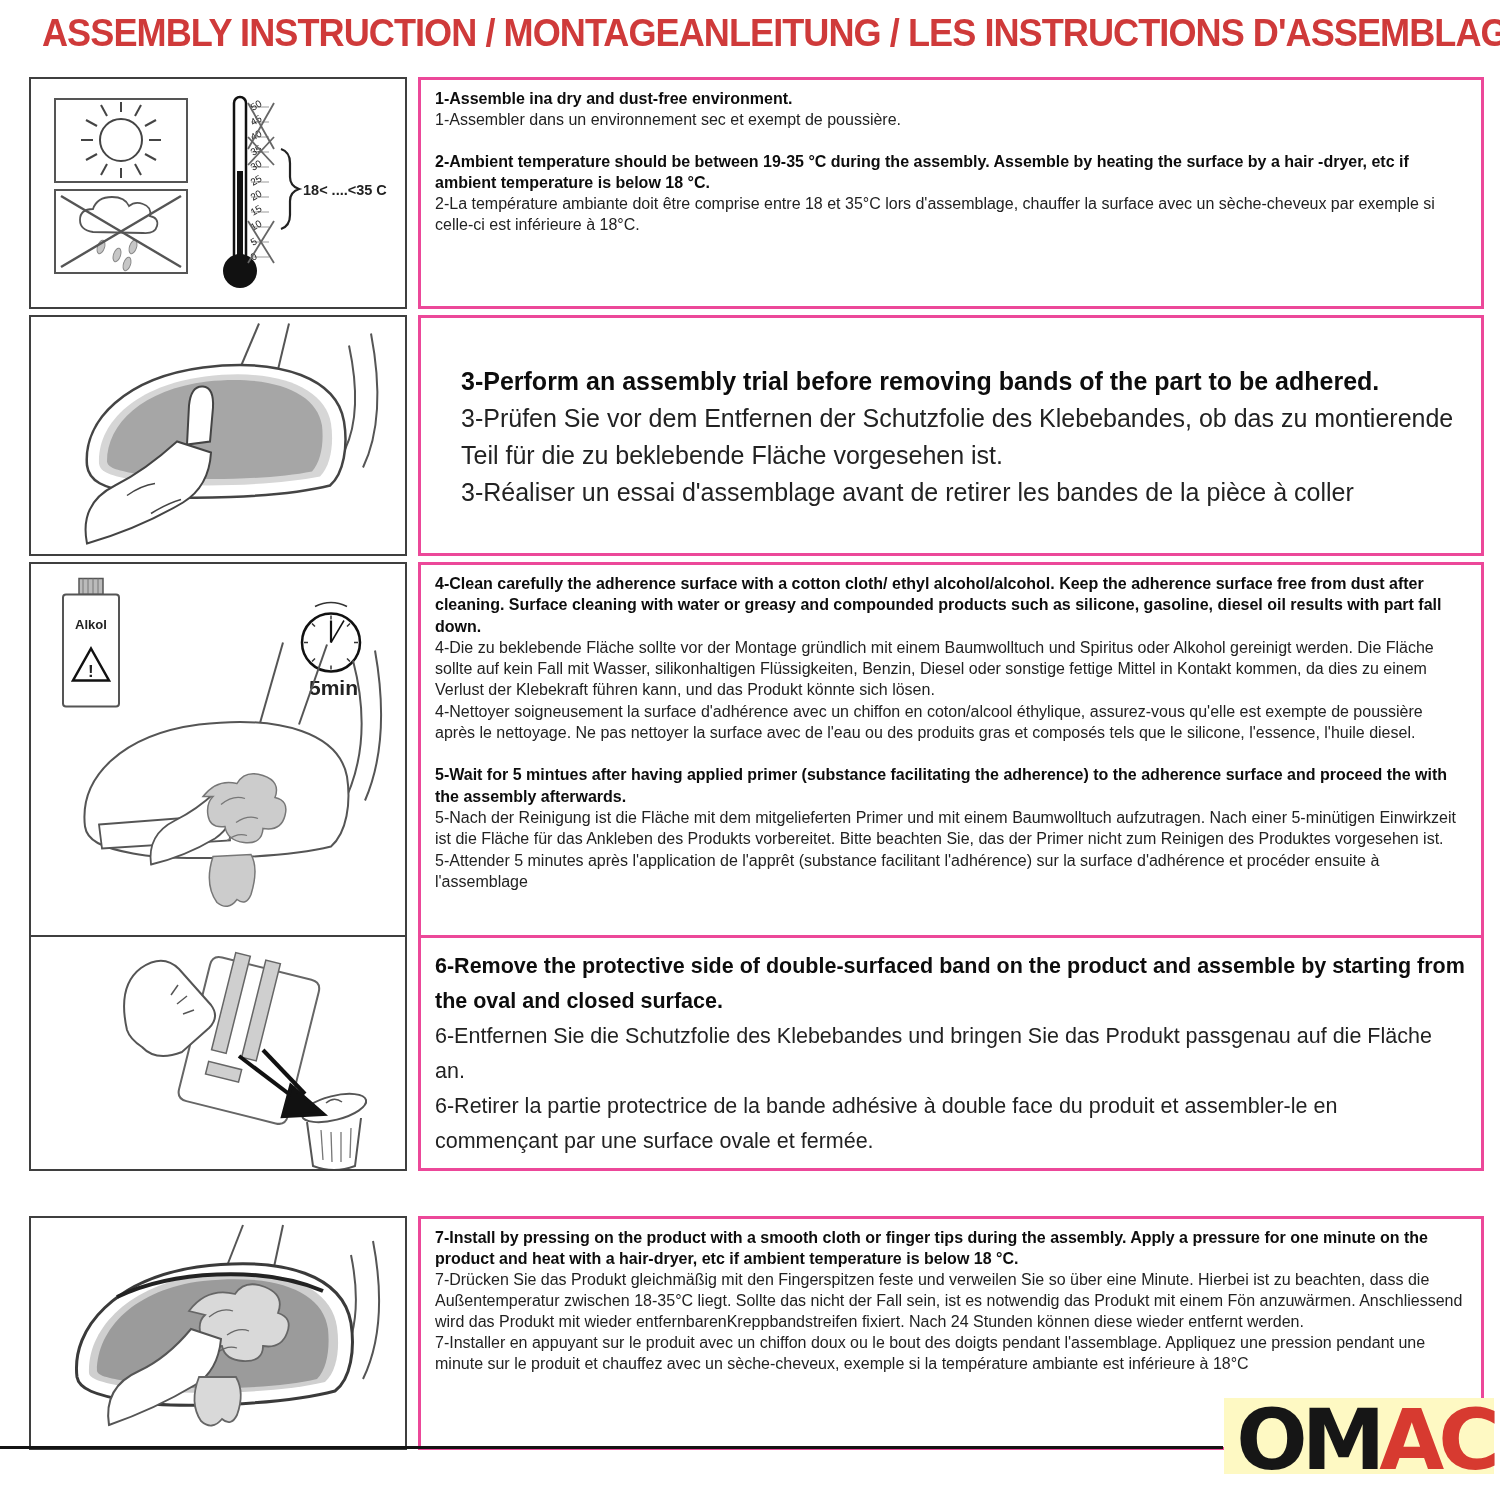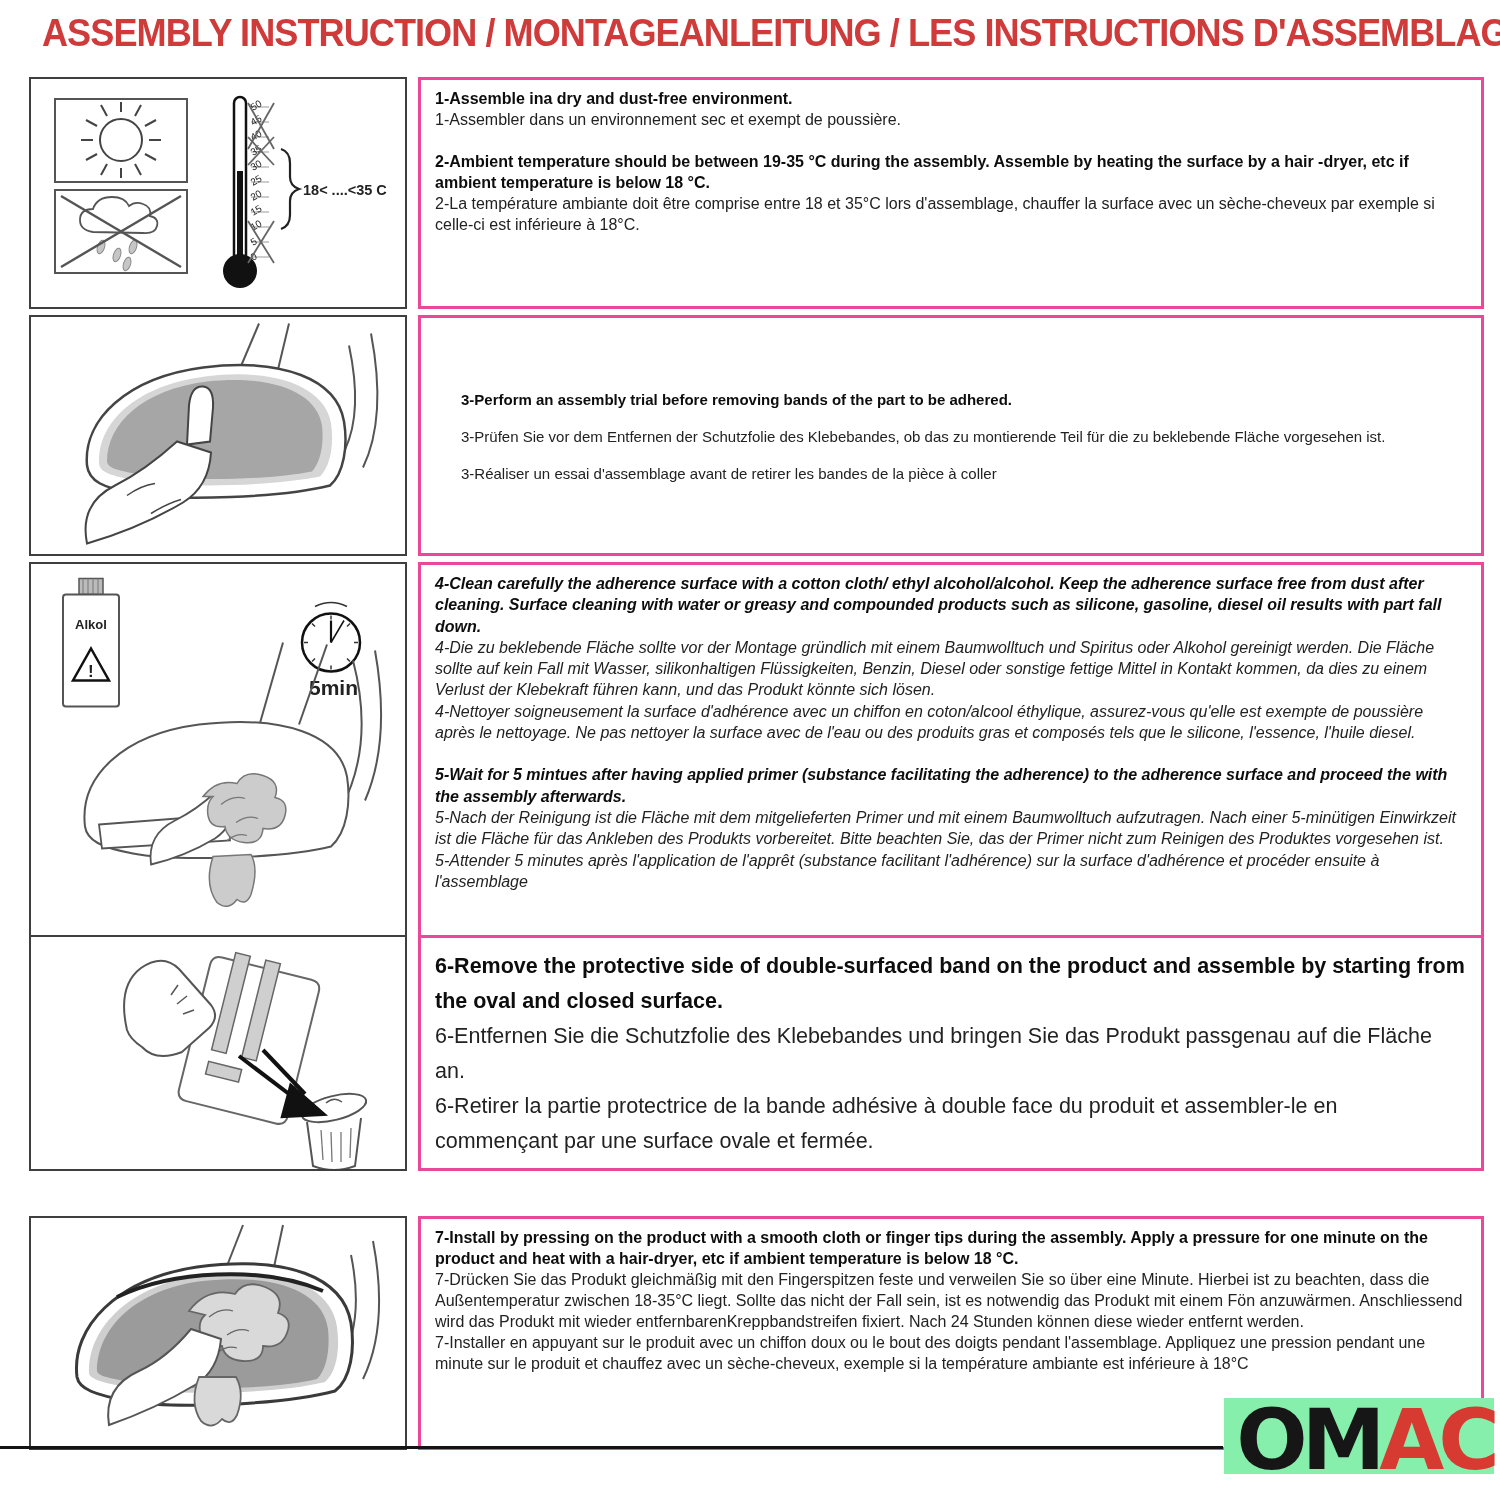--- a/index.html
+++ b/index.html
@@ -19,28 +19,28 @@
   }
   .illus svg { display:block; width:100%; height:100%; }
   svg text { font-family:"Liberation Sans", sans-serif; fill:#222; }
   .tbox {
     flex:1; border:3px solid #ec4899; background:#fff; box-sizing:border-box;
     padding:8px 16px 6px 14px; overflow:hidden;
   }
   .tbox p { margin:0; }
   .tbox .b { font-weight:bold; color:#0d0d0d; }
   .t16 { font-size:16px; line-height:21px; }
-  .t16b { font-size:16px; line-height:21.3px;font-style:italic; }
-  .t22 { font-size:15px; line-height:37px;padding-left:40px; }
+  .t16b { font-size:16px; line-height:21.3px; }
+  .t22 { font-size:25px; line-height:37px;padding-left:40px; }
   .t21 { font-size:21.5px; line-height:35px; }
   .vcenter { display:flex; flex-direction:column; justify-content:center; }
   .gap { margin-top:21px !important; }
   .footer-line { position:absolute; top:1446px; left:0; width:1223px; height:3px; background:#141414; }
   .logo {
-    position:absolute; top:1398px; left:1224px; width:270px; height:76px; background:#86efac;
+    position:absolute; top:1398px; left:1224px; width:270px; height:76px; background:#fef9c3;
     display:flex; align-items:flex-end; justify-content:flex-end;
     font-family:"DejaVu Sans", sans-serif; font-weight:bold; font-size:84px;
     line-height:.78; letter-spacing:-6px;
   }
   .logo .lk { color:#161616; }
   .logo .lr { color:#d73a30; }
 </style>
 </head>
 <body>
 

